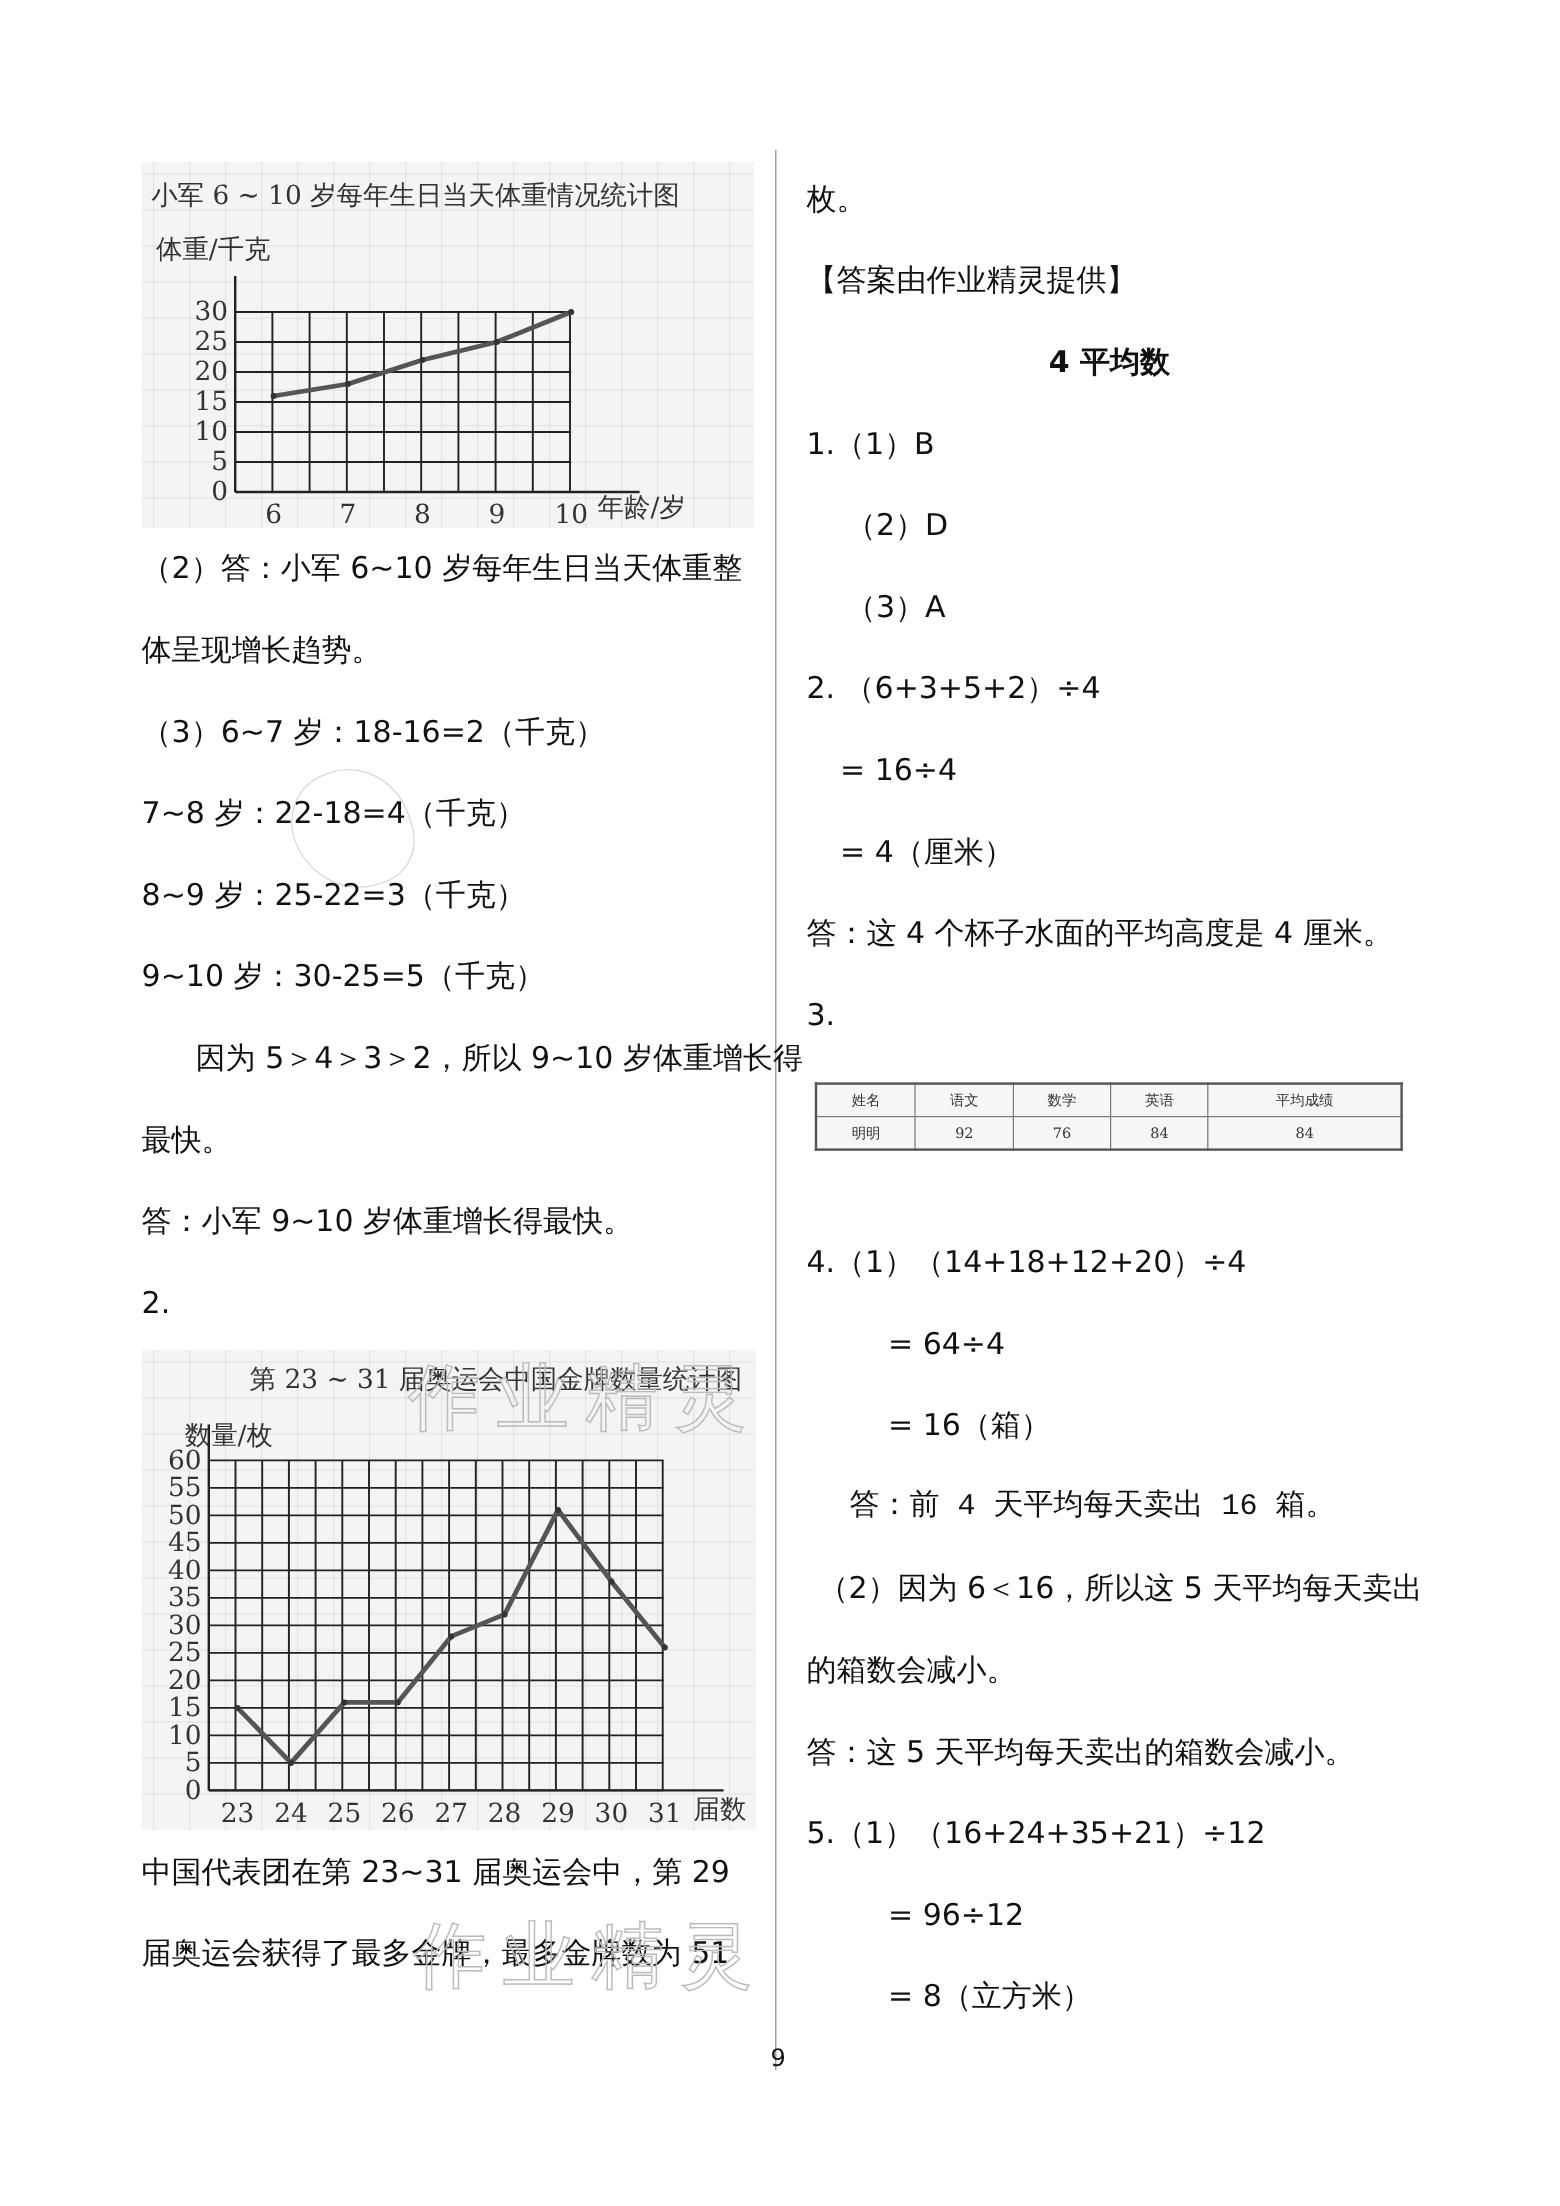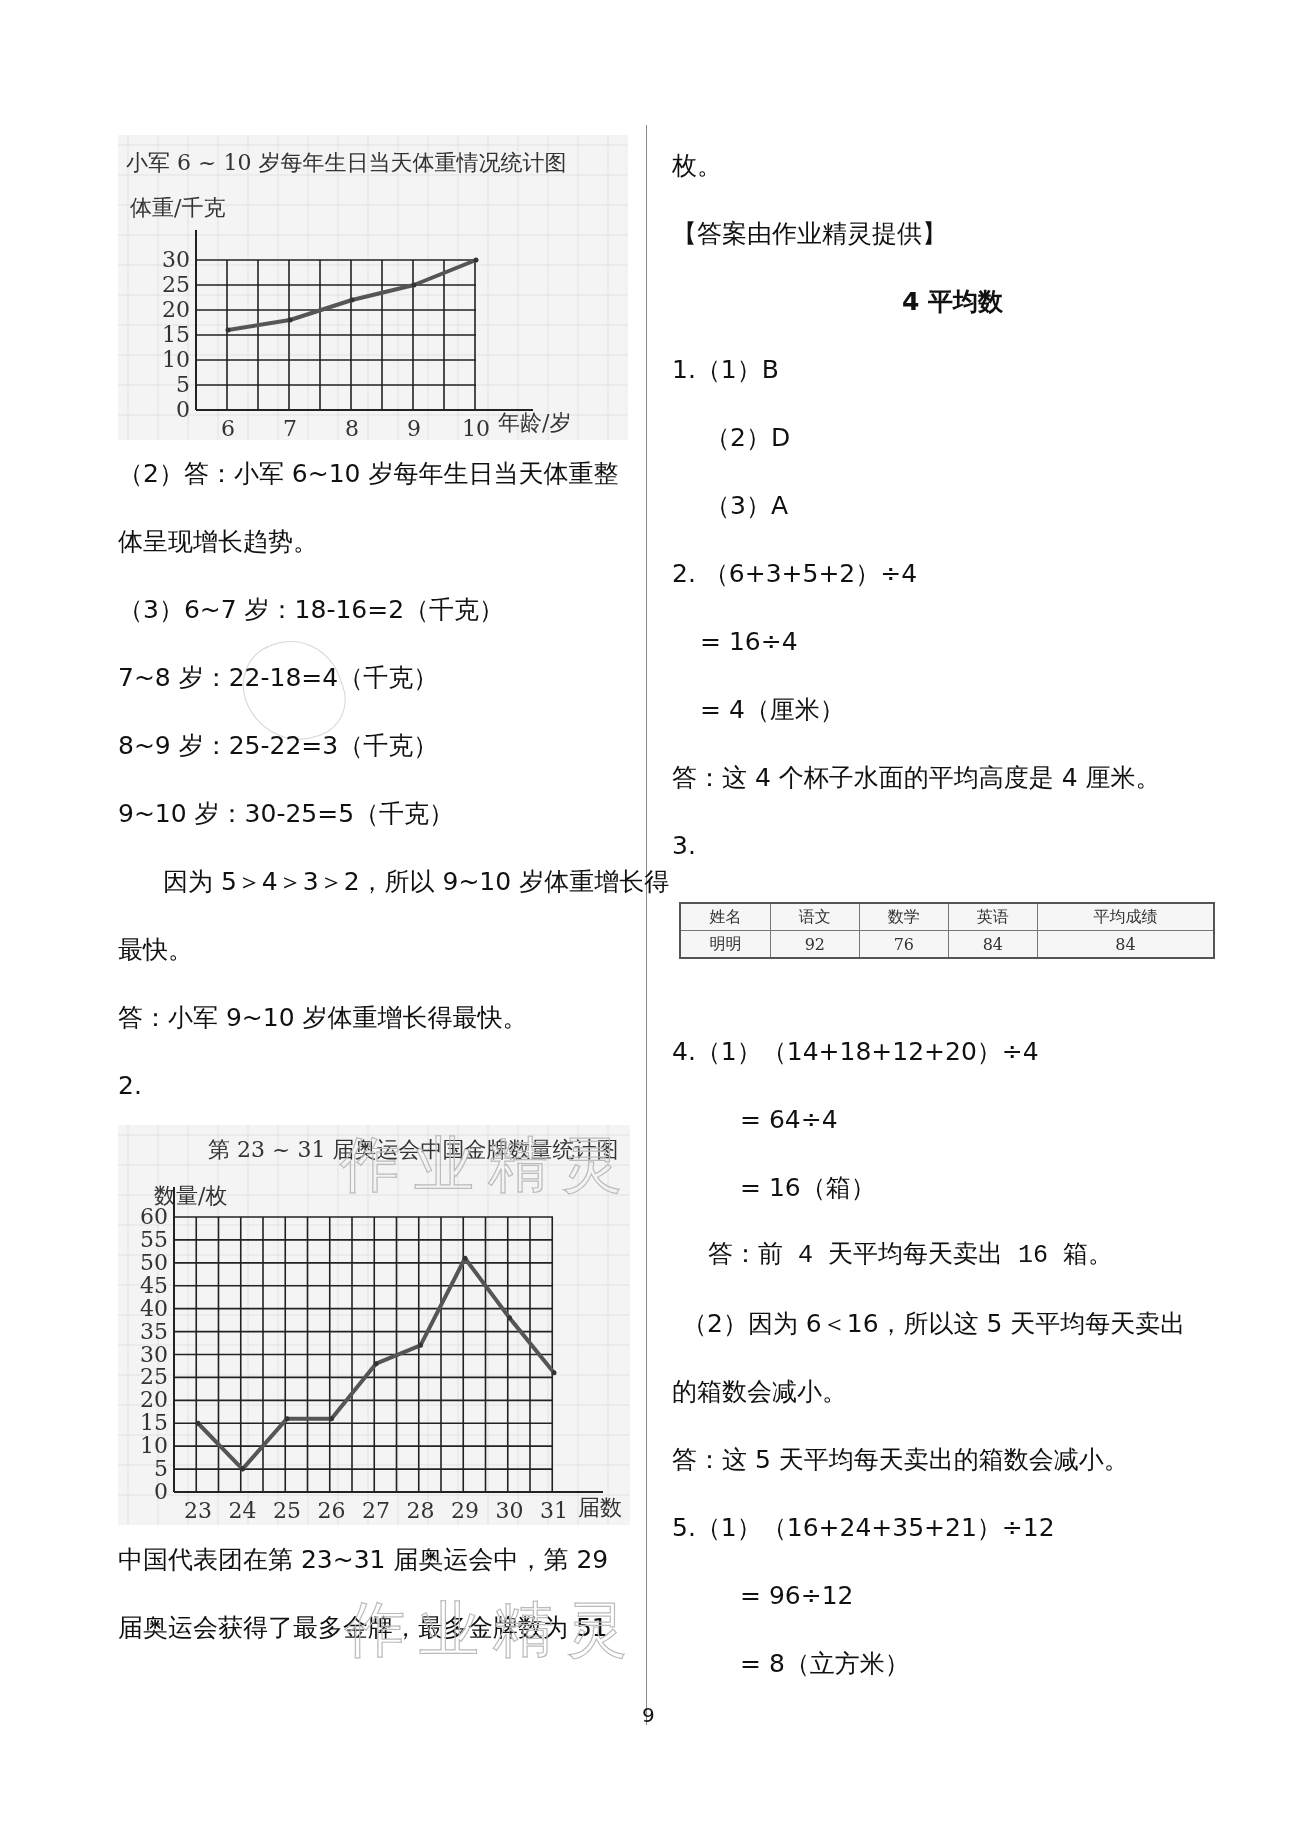--- a/index.html
+++ b/index.html
@@ -9,22 +9,22 @@
   .bold { font-weight:bold; }
   .divider { position:absolute; left:646px; top:125px; width:1px; height:1600px; background:#888; }
   .figure { position:absolute; background:#f4f4f4; }
   .figure svg { display:block; }
   .scan-grid line { stroke:#e2e2e2; stroke-width:1; }
   .grid line { stroke:#222; stroke-width:1.6; }
   .series { fill:none; stroke:#555; stroke-width:4; stroke-linejoin:round; }
   .tick { font-family:"DejaVu Serif","Liberation Serif",serif; font-size:22px; fill:#333; }
   .ctitle { font-family:"DejaVu Serif","Liberation Serif",serif; font-size:22px; fill:#333; }
   .watermark { position:absolute; font-size:60px; color:transparent; -webkit-text-stroke:1.2px #bbb; letter-spacing:14px; }
-  table.scores { position:absolute; left:679px; top:902px; width:536px; border-collapse:collapse;
-                 font-family:"DejaVu Serif","Liberation Serif",serif; font-size:16px; color:#333; background:#f6f6f6;
+  table.scores { position:absolute; left:679px; top:902px; width:490px; border-collapse:collapse;
+                 font-family:"DejaVu Serif","Liberation Serif",serif; font-size:12px; color:#333; background:#f6f6f6;
                  border:2px solid #555; }
   table.scores td { border:1px solid #777; text-align:center; height:26px; padding:0; }
   .page-number { position:absolute; left:642px; top:1703px; font-size:20px; }
   .stamp { position:absolute; left:245px; top:640px; width:95px; height:100px; border:1px solid #bbb; border-radius:45% 55% 40% 60%; transform:rotate(-20deg); opacity:.6; }
 </style>
 </head>
 <body>
 
 <div class="divider"></div>
 
@@ -221,21 +221,21 @@
     </svg>
 </div>
 <div class="watermark" style="left:340px;top:1125px;">作业精灵</div>
 
 <div class="t" style="left:118px;top:1544px;text-align:center;">中国代表团在第 23~31 届奥运会中，第 29</div>
 <div class="t" style="left:118px;top:1612px;">届奥运会获得了最多金牌，最多金牌数为 51</div>
 <div class="watermark" style="left:345px;top:1590px;">作业精灵</div>
 
 <div class="t" style="left:672px;top:150px;">枚。</div>
 <div class="t" style="left:672px;top:218px;">【答案由作业精灵提供】</div>
-<div class="t bold" style="left:874px;top:286px;margin-left:28px;">4  平均数</div>
+<div class="t bold" style="left:874px;top:286px;">4  平均数</div>
 
 <div class="t" style="left:672px;top:354px;">1.（1）B</div>
 <div class="t" style="left:705px;top:422px;">（2）D</div>
 <div class="t" style="left:705px;top:490px;">（3）A</div>
 
 <div class="t" style="left:672px;top:558px;">2.  （6+3+5+2）÷4</div>
 <div class="t" style="left:700px;top:626px;">= 16÷4</div>
 <div class="t" style="left:700px;top:694px;">= 4（厘米）</div>
 <div class="t" style="left:672px;top:762px;">答：这 4 个杯子水面的平均高度是 4 厘米。</div>
 <div class="t" style="left:672px;top:830px;">3.</div>

